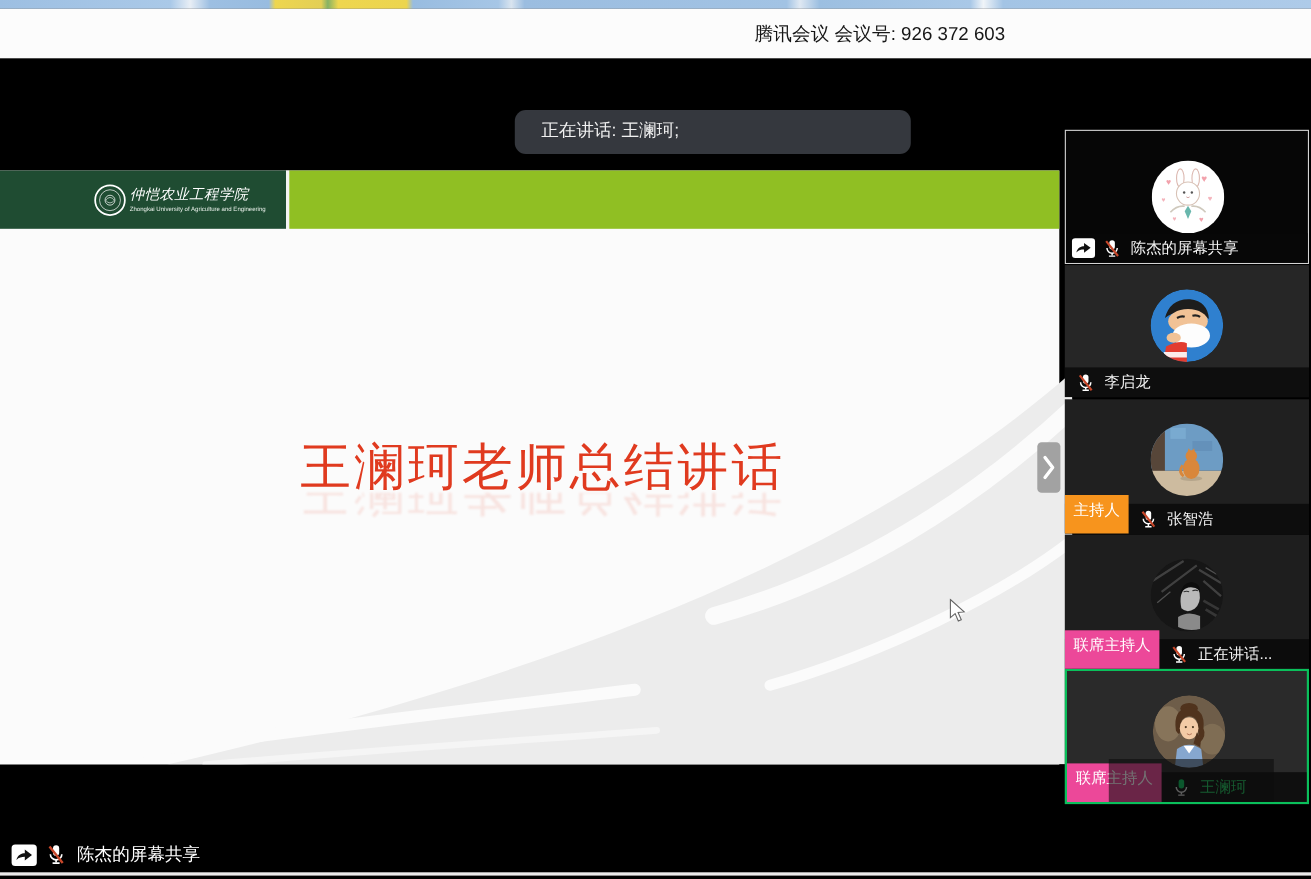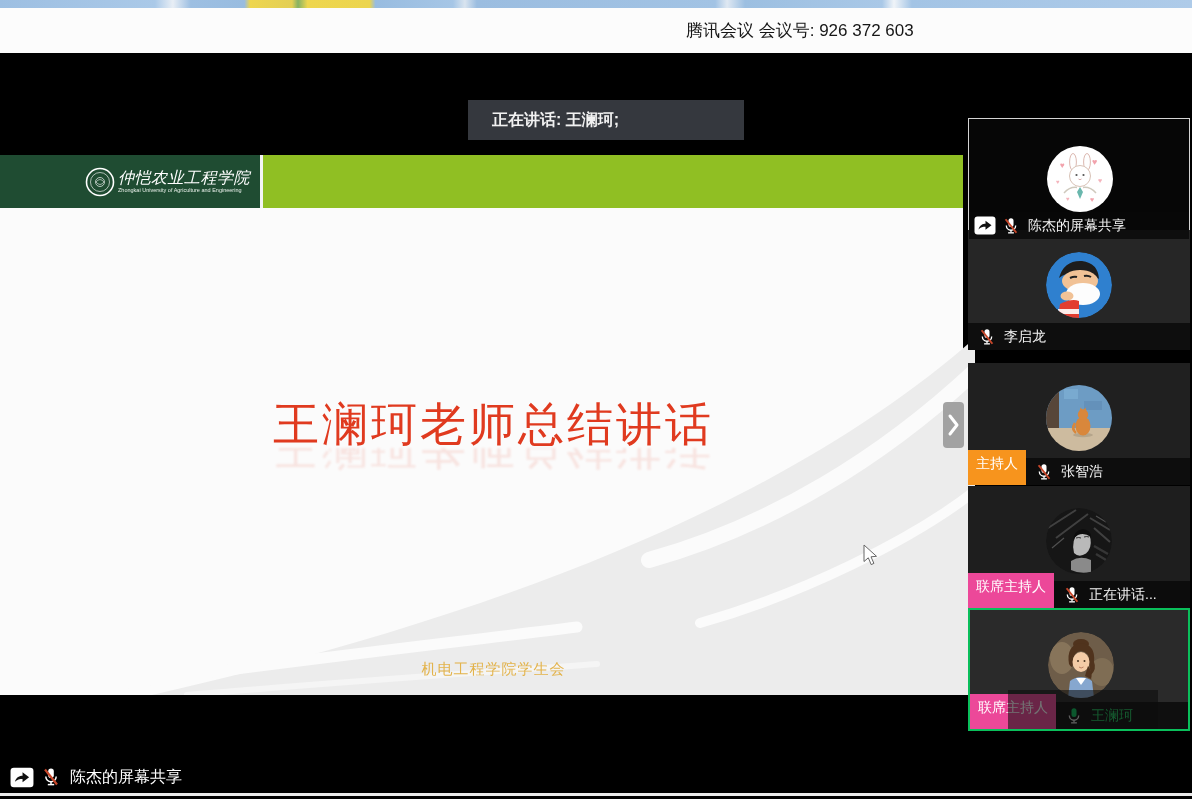--- a/index.html
+++ b/index.html
@@ -12,33 +12,33 @@
       #98bce0 20.5%,#eed64f 21%,#e3cf55 24.5%,#86b264 25%,#eed64f 25.8%,#ecd54e 31%,
       #98bce0 31.5%,#a6c6e6 38%,#d9e4ef 39%,#9bbde0 40%,#a2c3e4 60%,#dfe8f2 61%,
       #9cbfe1 62.5%,#a9c8e7 74%,#f0f4f8 75%,#a3c4e5 76.5%,#aecbe9 100%);}
 
   
   .titlebar{position:absolute;left:0;top:8px;width:1192px;height:45px;background:#fcfcfc;}
   .meeting-title{position:absolute;left:686px;top:0;height:61px;line-height:45px;
     font-size:17px;color:#161616;}
 
   
-  .toast{position:absolute;left:468px;top:100px;width:276px;height:40px;background:#35383e;
-    border-radius:0;z-index:4;font-weight:bold;}
+  .toast{position:absolute;left:468px;top:100px;width:360px;height:40px;background:#35383e;
+    border-radius:10px;z-index:4;}
   .toast span{display:inline-block;margin-left:24px;line-height:40px;font-size:16px;color:#f1f1f1;}
 
   
   .slide{position:absolute;left:0;top:155px;width:963px;height:540px;background:#fbfbfb;}
   .slide-header{position:absolute;left:0;top:0;width:963px;height:53px;}
   .hdr-left{position:absolute;left:0;top:0;width:260px;height:53px;background:#1f4c32;}
   .hdr-div{position:absolute;left:260px;top:0;width:3px;height:53px;background:#f4f4f4;}
   .hdr-right{position:absolute;left:263px;top:0;width:700px;height:53px;background:#90bf23;}
   .logo{position:absolute;left:85px;top:12px;}
   .uni-name{position:absolute;left:118px;top:13px;width:140px;font-family:"DejaVu Serif",serif;
-    font-style:italic;font-size:16px;color:#fff;letter-spacing:0.5px;white-space:nowrap;}
+    font-style:italic;font-size:13px;color:#fff;letter-spacing:0.5px;white-space:nowrap;}
   .uni-name-en{position:absolute;left:118px;top:32px;width:180px;font-size:10px;color:#e9f0ea;
     transform:scale(0.55);transform-origin:left top;white-space:nowrap;}
   .slide-body{position:absolute;left:12px;top:53px;width:963px;height:487px;overflow:hidden;}
   .swoosh{position:absolute;left:0;top:0;}
   .slide-title{position:absolute;left:0;top:186px;width:963px;text-align:center;
     font-family:"DejaVu Serif",serif;font-size:46px;letter-spacing:3px;color:#e03a1f;
     white-space:nowrap;}
   .slide-title-reflection{position:absolute;left:0;top:240px;width:963px;height:30px;
     overflow:hidden;text-align:center;font-family:"DejaVu Serif",serif;font-size:46px;
     letter-spacing:3px;color:#e03a1f;transform:scaleY(-1);opacity:.12;filter:blur(1px);
@@ -49,21 +49,21 @@
   
   .chevron-btn{position:absolute;left:943px;top:402px;width:21px;height:46px;
     background:rgba(155,155,155,.92);border-radius:4px;z-index:5;}
 
   
   .cursor{position:absolute;left:862px;top:544px;z-index:9;}
 
   
   .tile{position:absolute;left:968px;width:222px;background:#242424;box-sizing:border-box;overflow:hidden;}
   .tile-1{top:118px;height:122px;background:#060606;border:1px solid #d4d4d4;}
-  .tile-2{top:230px;height:120px;background:#262626;}
+  .tile-2{top:241px;height:120px;background:#262626;}
   .tile-3{top:363px;height:122px;background:#202020;}
   .tile-4{top:486px;height:122px;background:#1e1e1e;}
   .tile-5{top:608px;height:123px;background:#2a2a2a;border:2px solid #0abf5b;}
   .avatar{position:absolute;left:78px;top:22px;}
   .tile-1 .avatar{top:27px;}
   .label{position:absolute;left:0;right:0;bottom:0;height:27px;background:rgba(8,8,8,.78);
     display:flex;align-items:center;z-index:1;}
   .badge{height:44px;line-height:27px;padding:0 8px;font-size:14px;color:#fff;flex:0 0 auto;}
   .badge-host{background:#f7941d;}
   .badge-cohost{background:#ec4899;}
@@ -115,21 +115,20 @@
     <div class="slide-body">
       <svg class="swoosh" width="963" height="487" viewBox="0 0 963 487">
         <path d="M963,130 C790,282 520,400 140,487 L963,487 Z" fill="#ececec"></path>
         <path d="M637,352 C760,318 872,248 963,163" fill="none" stroke="#fbfbfb" stroke-width="16" stroke-linecap="round"></path>
         <path d="M688,415 C790,386 900,332 963,283" fill="none" stroke="#fbfbfb" stroke-width="10" stroke-linecap="round"></path>
         <path d="M75,481 C250,456 420,437 565,419" fill="none" stroke="#fbfbfb" stroke-width="11" stroke-linecap="round"></path>
         <path d="M175,487 C350,472 480,464 585,456" fill="none" stroke="#f5f5f5" stroke-width="6" stroke-linecap="round"></path>
       </svg>
       <div class="slide-title">王澜珂老师总结讲话</div>
       <div class="slide-title-reflection">王澜珂老师总结讲话</div>
-      <div class="slide-footer">机电工程学院学生会</div>
     </div>
   </div>
 
   <div class="chevron-btn">
     <svg width="21" height="46" viewBox="0 0 21 46">
       <polyline points="7,14 14,23 7,32" fill="none" stroke="#ffffff" stroke-width="3" stroke-linecap="round" stroke-linejoin="round"></polyline>
     </svg>
   </div>
 
   <div class="tile tile-1">

